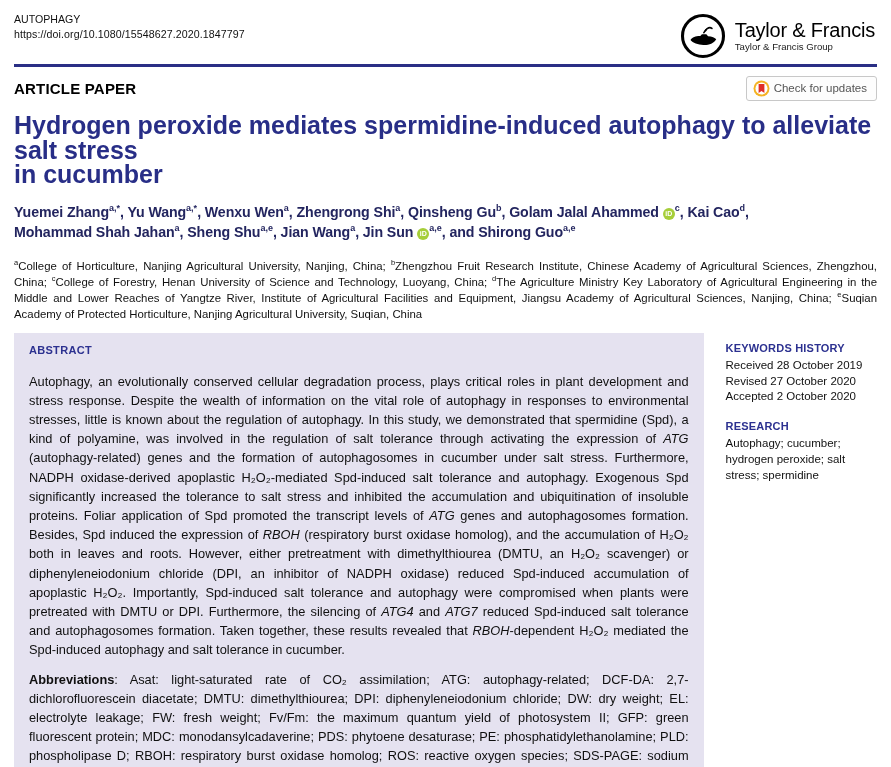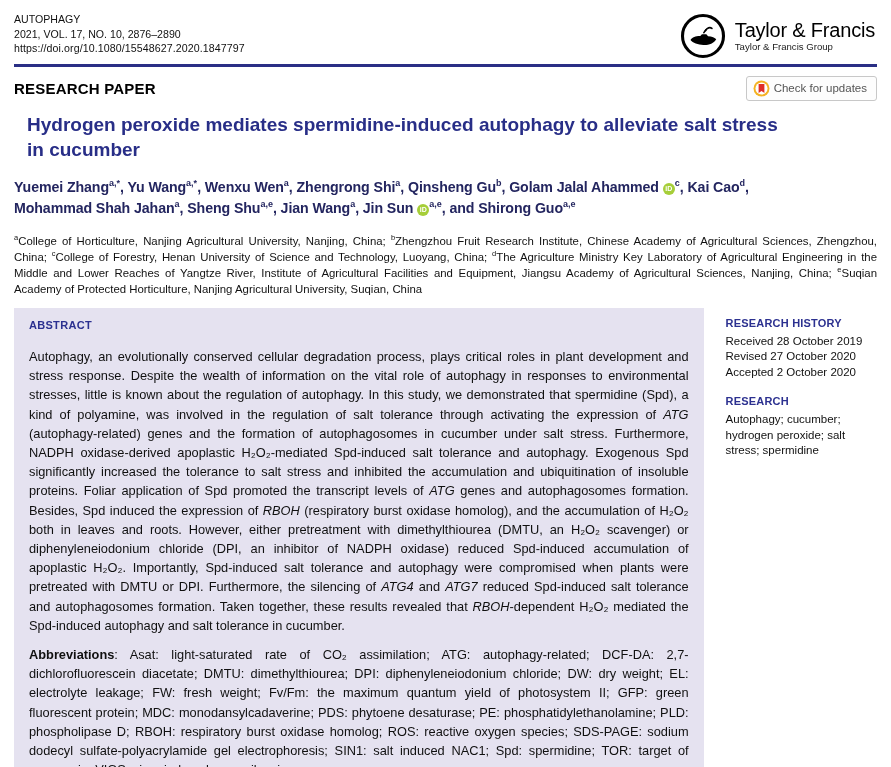--- a/index.html
+++ b/index.html
@@ -24,21 +24,21 @@
   
   .type-row { display:flex; justify-content:space-between; align-items:center; margin-top:9px; height:24px; }
   .paper-type { font-size:15px; font-weight:bold; color:#000; letter-spacing:0.2px; }
   .check-btn {
     display:flex; align-items:center; gap:4px;
     border:1px solid #c8c8c8; border-radius:3px; background:#fdfdfd;
     padding:3px 9px 3px 6px; font-size:11.5px; color:#555; cursor:pointer;
   }
 
   
-  .title { margin:13px 0 0 13px; font-size:19px; line-height:24.5px; font-weight:bold; color:#282e87; }
+  .title { margin:13px 0 0 0; font-size:25px; line-height:24.5px; font-weight:bold; color:#282e87; }
   .authors { margin-top:15px; font-size:14.2px; line-height:20.5px; color:#23255f; font-weight:bold; letter-spacing:-0.1px; }
   .authors sup { font-size:9px; vertical-align:super; line-height:0; font-weight:bold; }
   .affiliations { margin-top:15px; font-size:11.4px; line-height:16px; text-align:justify; color:#111; }
   .affiliations sup { font-size:7.5px; vertical-align:super; line-height:0; }
 
   
   .content-row { display:flex; align-items:flex-start; margin-top:11px; }
   .abstract-box { width:692px; background:#e5e2f0; padding:11px 15px 14px 15px; }
   .abstract-heading { margin:0 0 16px 0; font-size:11px; font-weight:bold; color:#2c3190; letter-spacing:0.3px; }
   .abstract-box p { margin:0; font-size:12.8px; line-height:19.2px; text-align:justify; color:#101010; }
@@ -57,21 +57,20 @@
   sup, sub { letter-spacing:0; }
 </style>
 </head>
 <body>
 
 <div class="page">
 
   <header class="masthead">
     <div class="pub-info">
       <div>AUTOPHAGY</div>
-      <div>2021, VOL. 17, NO. 10, 2876–2890</div>
       <div class="doi">https://doi.org/10.1080/15548627.2020.1847797</div>
     </div>
     <div class="brand">
       <span style="display:inline-block; line-height:0;">
         <svg width="46" height="46" viewBox="0 0 48 48">
           <circle cx="24" cy="24" r="21.4" fill="none" stroke="#000" stroke-width="3.2"></circle>
           <path d="M11 28.2 c1.6-2.9 6.2-4.3 10.2-4.1 l1.7-1.9 h4.6 l1.8 2 c3.9 0.2 7.4 1.4 8.5 3.3 c-1 1.9-2.8 3.5-5.2 4.5 c-2.4 1-5.4 1.6-8.3 1.4 c-5.2-0.3-11.3-2-13.3-5.2 z" fill="#000"></path>
           <path d="M26.5 18.5 c1.8-3.2 4.8-3.9 6.8-2.4" stroke="#000" stroke-width="1.7" fill="none" stroke-linecap="round"></path>
           <path d="M24.8 20.6 l2.2-3.1" stroke="#000" stroke-width="1.5" fill="none" stroke-linecap="round"></path>
         </svg>
@@ -79,21 +78,21 @@
       <div class="brand-text">
         <div class="brand-name">Taylor &amp; Francis</div>
         <div class="brand-group">Taylor &amp; Francis Group</div>
       </div>
     </div>
   </header>
 
   <div class="rule"></div>
 
   <div class="type-row">
-    <div class="paper-type">RESEARCH PAPER</div>
+    <div class="paper-type">ARTICLE PAPER</div>
     <div class="check-btn">
       <span style="display:inline-block; line-height:0;">
         <svg width="17" height="17" viewBox="0 0 20 20">
           <circle cx="10" cy="10" r="9.4" fill="#f4b223"></circle>
           <circle cx="10" cy="10" r="7.1" fill="#ffffff"></circle>
           <path d="M6.6 4.6 h6.8 v10.8 l-3.4-2.6 -3.4 2.6 z" fill="#e02d27"></path>
         </svg>
       </span>
       <span>Check for updates</span>
     </div>
@@ -107,21 +106,21 @@
 
   <div class="content-row">
     <section class="abstract-box">
       <h2 class="abstract-heading">ABSTRACT</h2>
       <p><span>Autophagy, an evolutionally conserved cellular degradation process, plays critical roles in plant development and stress response. Despite the wealth of information on the vital role of autophagy in responses to environmental stresses, little is known about the regulation of autophagy. In this study, we demonstrated that spermidine (Spd), a kind of polyamine, was involved in the regulation of salt tolerance through activating the expression of </span><span style="font-style: italic;">ATG</span><span> (autophagy-related) genes and the formation of autophagosomes in cucumber under salt stress. Furthermore, NADPH oxidase-derived apoplastic H₂O₂-mediated Spd-induced salt tolerance and autophagy. Exogenous Spd significantly increased the tolerance to salt stress and inhibited the accumulation and ubiquitination of insoluble proteins. Foliar application of Spd promoted the transcript levels of </span><span style="font-style: italic;">ATG</span><span> genes and autophagosomes formation. Besides, Spd induced the expression of </span><span style="font-style: italic;">RBOH</span><span> (respiratory burst oxidase homolog), and the accumulation of H₂O₂ both in leaves and roots. However, either pretreatment with dimethylthiourea (DMTU, an H₂O₂ scavenger) or diphenyleneiodonium chloride (DPI, an inhibitor of NADPH oxidase) reduced Spd-induced accumulation of apoplastic H₂O₂. Importantly, Spd-induced salt tolerance and autophagy were compromised when plants were pretreated with DMTU or DPI. Furthermore, the silencing of </span><span style="font-style: italic;">ATG4</span><span> and </span><span style="font-style: italic;">ATG7</span><span> reduced Spd-induced salt tolerance and autophagosomes formation. Taken together, these results revealed that </span><span style="font-style: italic;">RBOH</span><span>-dependent H₂O₂ mediated the Spd-induced autophagy and salt tolerance in cucumber.</span></p>
       <p class="abbrev"><span style="font-weight: bold;">Abbreviations</span><span>: Asat: light-saturated rate of CO₂ assimilation; ATG: autophagy-related; DCF-DA: 2,7-dichlorofluorescein diacetate; DMTU: dimethylthiourea; DPI: diphenyleneiodonium chloride; DW: dry weight; EL: electrolyte leakage; FW: fresh weight; Fv/Fm: the maximum quantum yield of photosystem II; GFP: green fluorescent protein; MDC: monodansylcadaverine; PDS: phytoene desaturase; PE: phosphatidylethanolamine; PLD: phospholipase D; RBOH: respiratory burst oxidase homolog; ROS: reactive oxygen species; SDS-PAGE: sodium dodecyl sulfate-polyacrylamide gel electrophoresis; SIN1: salt induced NAC1; Spd: spermidine; TOR: target of rapamycin; VIGS: virus-induced gene silencing.</span></p>
     </section>
 
     <aside class="sidebar">
       <div>
-        <h3>RESEARCH HISTORY</h3>
+        <h3>KEYWORDS HISTORY</h3>
         <div>Received 28 October 2019</div>
         <div>Revised 27 October 2020</div>
         <div>Accepted 2 October 2020</div>
       </div>
       <div class="keywords-block">
         <h3>RESEARCH</h3>
         <div>Autophagy; cucumber; hydrogen peroxide; salt stress; spermidine</div>
       </div>
     </aside>
   </div>

